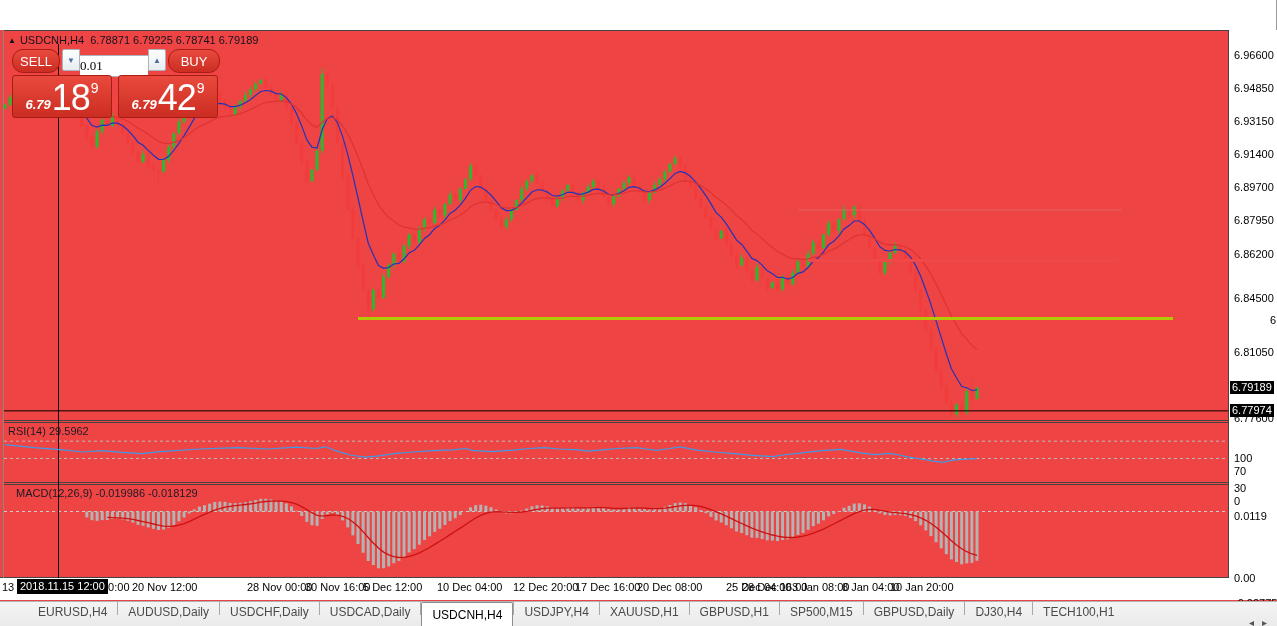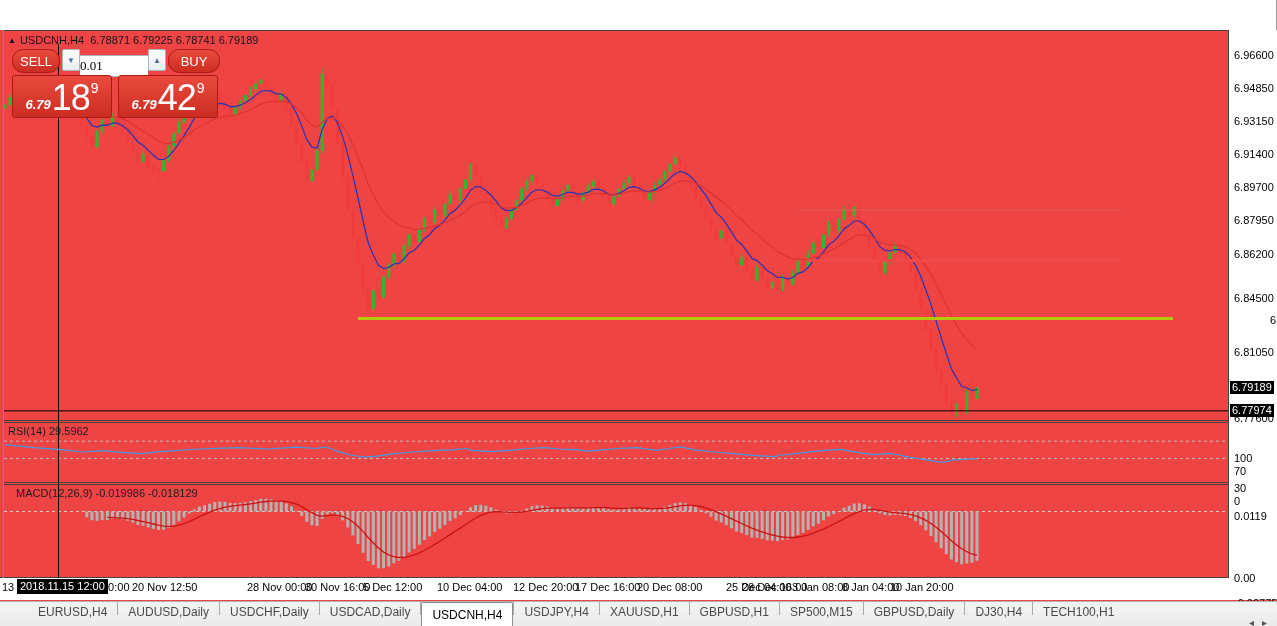--- a/index.html
+++ b/index.html
@@ -744,21 +744,21 @@
         <div class="axis-label" style="top:435.175px;">70</div>
         <div class="axis-label" style="top:452.47499999999997px;">30</div>
         <div class="axis-label" style="top:465.45px;">0</div>
         <div class="axis-label" style="top:480px;">0.0119</div>
         <div class="axis-label" style="top:505.5px;margin-top:36px;">0.00</div>
         <div class="axis-label" style="top:567px;">-0.027754</div>
       </div>
     <div id="time-axis">
         <div class="time-label" style="left:2px;">13 Nov</div>
         <div class="time-label" style="left:102px;">20:00</div>
-        <div class="time-label" style="left:132px;">20 Nov 12:50</div>
+        <div class="time-label" style="left:132px;">20 Nov 12:00</div>
         <div class="time-label" style="left:190px;margin-top:28px;">23 Nov 04:00</div>
         <div class="time-label" style="left:247px;">28 Nov 00:00</div>
         <div class="time-label" style="left:305px;">30 Nov 16:00</div>
         <div class="time-label" style="left:363px;">5 Dec 12:00</div>
         <div class="time-label" style="left:437px;">10 Dec 04:00</div>
         <div class="time-label" style="left:513px;">12 Dec 20:00</div>
         <div class="time-label" style="left:575px;">17 Dec 16:00</div>
         <div class="time-label" style="left:637px;">20 Dec 08:00</div>
         <div class="time-label" style="left:690px;padding-left:36px;">25 Dec 04:00</div>
         <div class="time-label" style="left:742px;">28 Dec 16:00</div>

